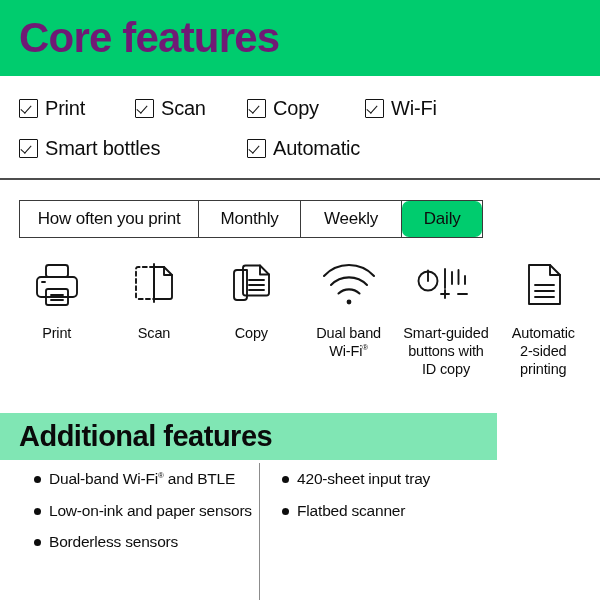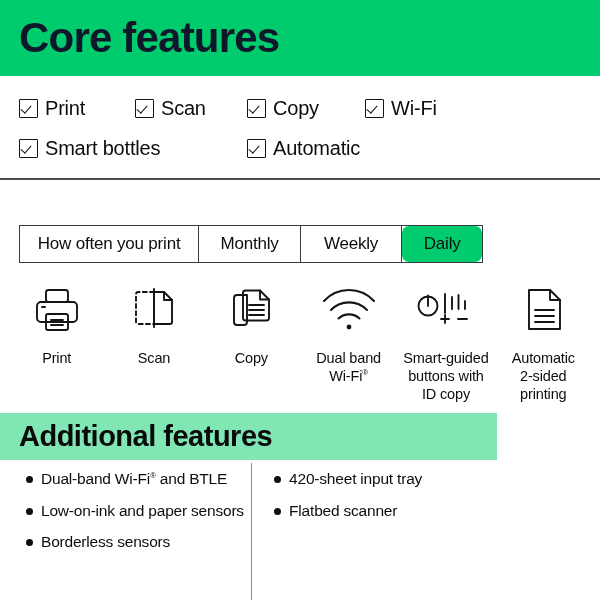--- a/index.html
+++ b/index.html
@@ -24,21 +24,21 @@
     align-items: center;
     padding-left: 19px;
     box-sizing: border-box;
   }
   .core-band h1 {
     margin: 0;
     font-size: 42px;
     font-weight: 700;
     letter-spacing: -0.8px;
     line-height: 1;
-    color: #0f172a;
+    color: #701a75;
   }
 
   
   .checks {
     padding: 12px 0 10px 19px;
   }
   .check-row {
     display: flex;
     align-items: center;
     height: 40px;
@@ -83,21 +83,20 @@
   
   .rule {
     height: 2px;
     background: #4d4d4d;
     width: 600px;
   }
 
   
   .freq-wrap {
     padding: 20px 0 0 19px;
-    margin-top: 25px;
   }
   .freq-table {
     display: flex;
     width: 464px;
     border: 1.6px solid #3a3a3a;
     box-sizing: border-box;
     height: 38px;
   }
   .freq-cell {
     display: flex;
@@ -165,21 +164,21 @@
     font-size: 29px;
     font-weight: 700;
     letter-spacing: -0.5px;
     line-height: 1;
     color: #0a0a0a;
   }
 
   
   .bullets {
     position: absolute;
-    left: 4px;
+    left: 12px;
     top: 463px;
     width: 496px;
     height: 137px;
     display: flex;
   }
   .bullet-col {
     box-sizing: border-box;
     padding-top: 8px;
   }
   .bullet-col--left {

